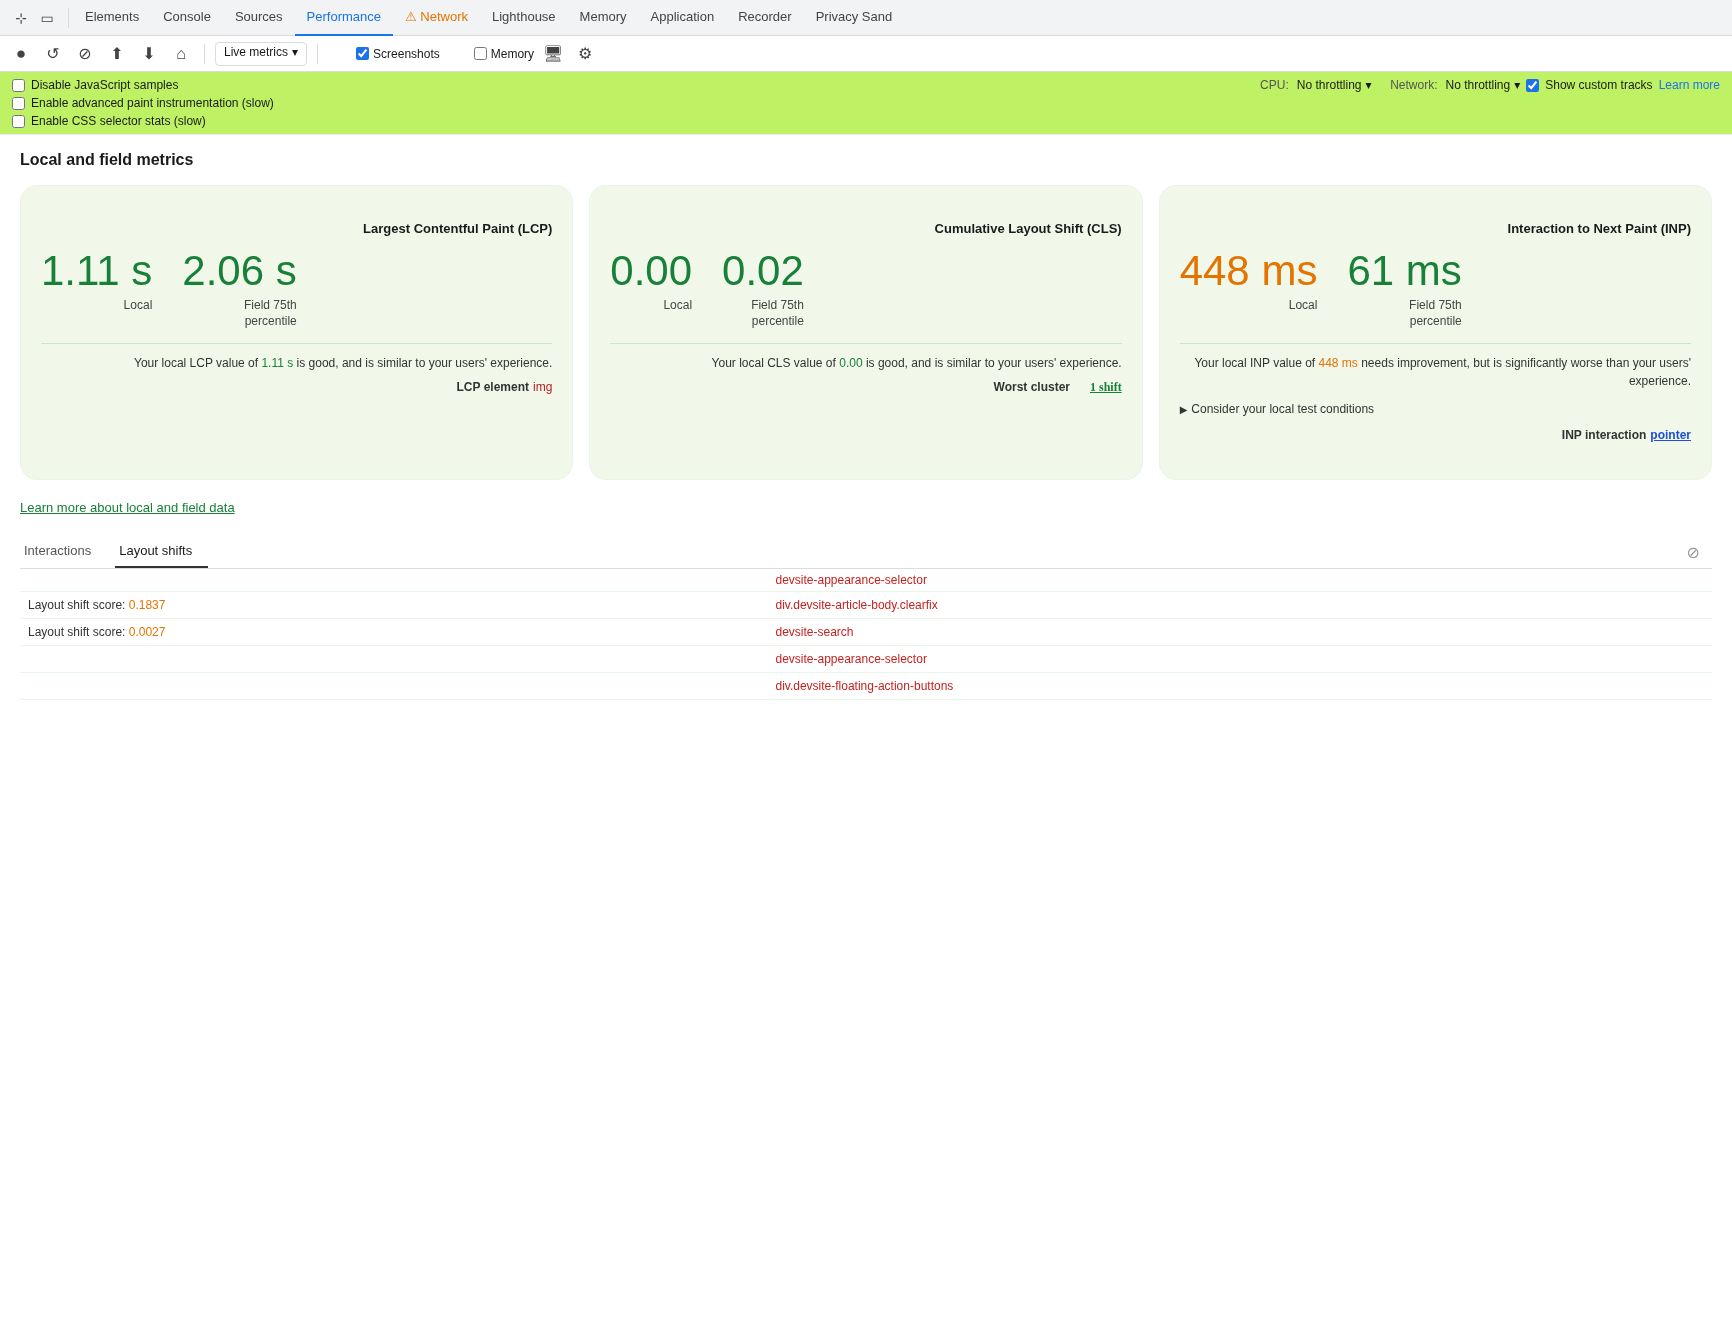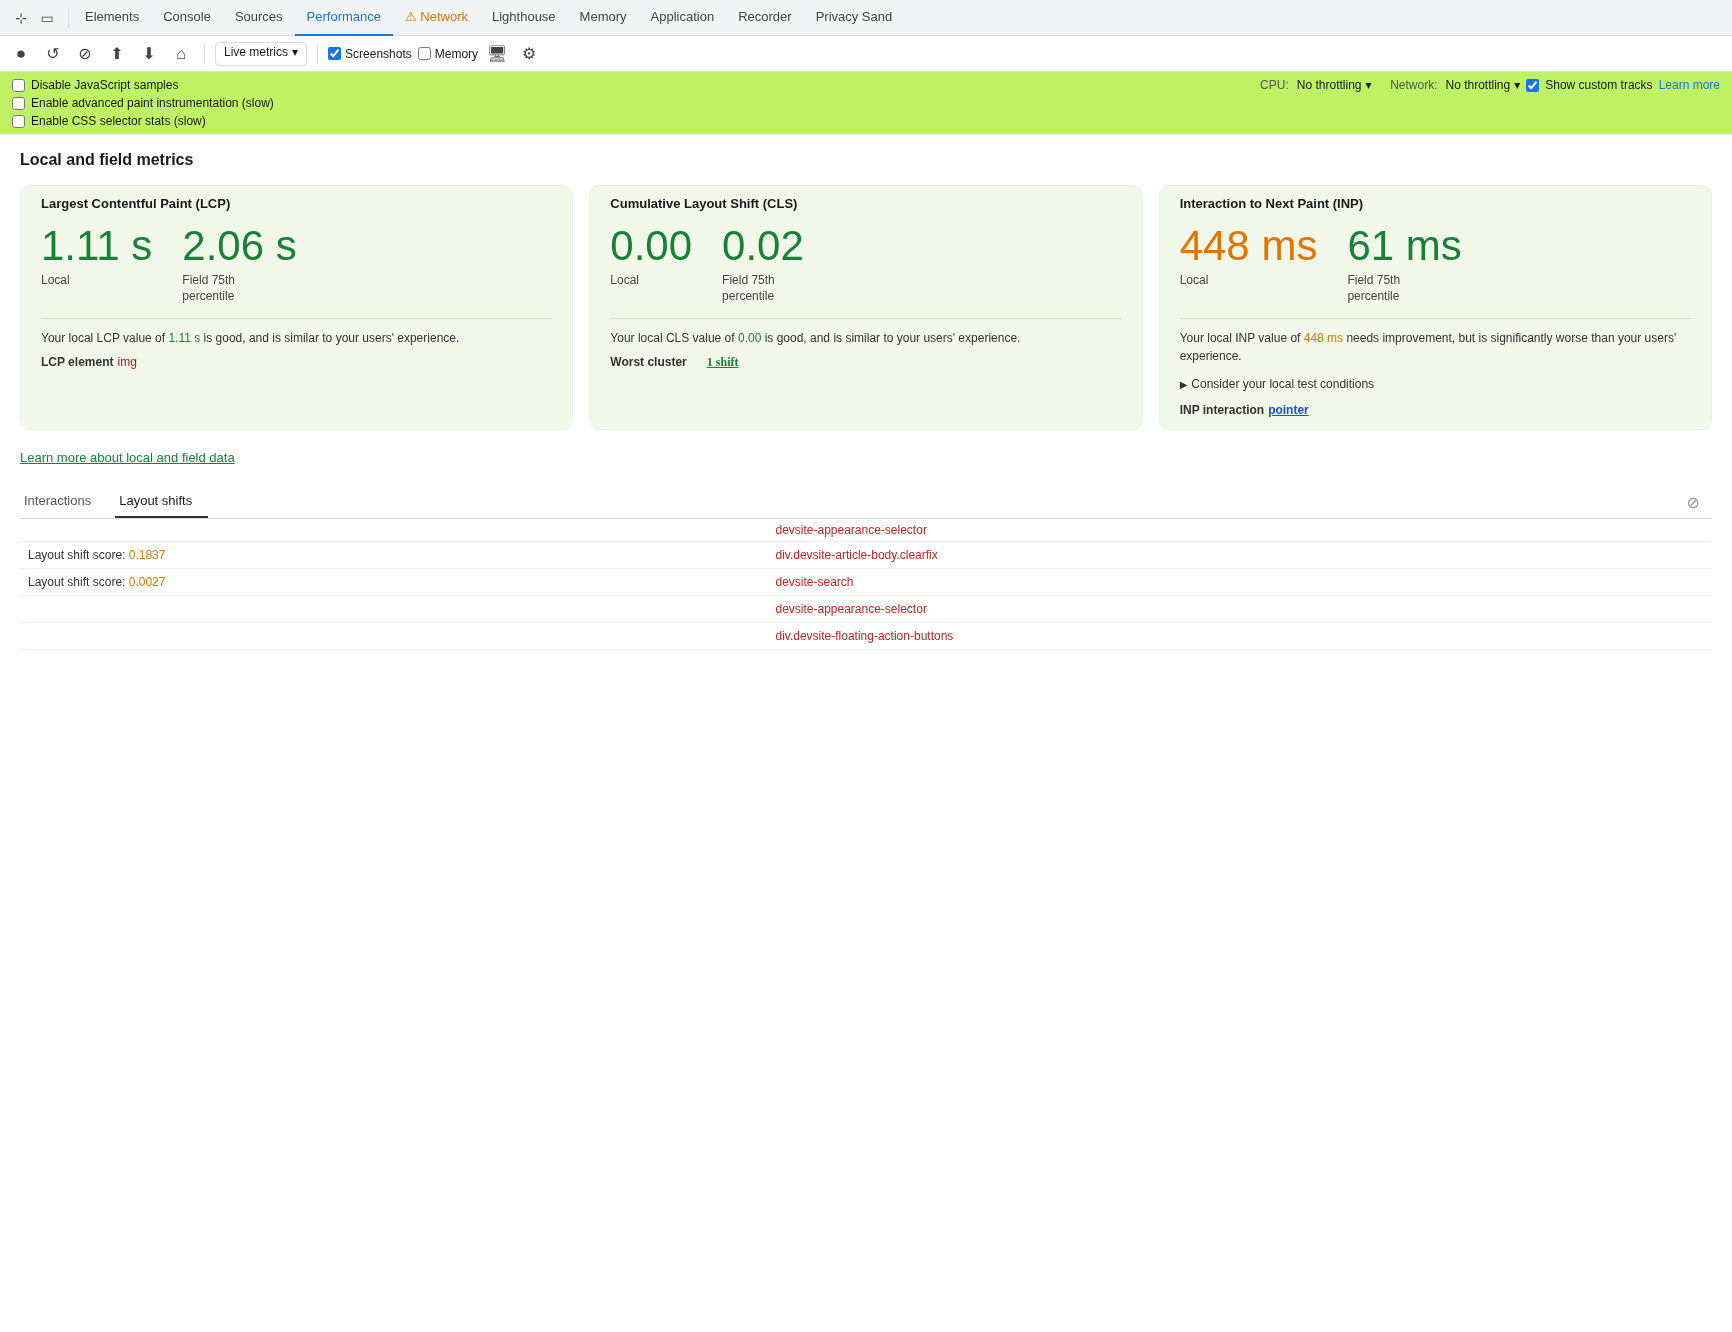--- a/index.html
+++ b/index.html
@@ -27,21 +27,21 @@
     .toolbar-btn {
       width: 26px; height: 26px; border-radius: 3px; border: none; background: none;
       cursor: pointer; display: flex; align-items: center; justify-content: center;
       font-size: 16px; color: #444;
     }
     .toolbar-select {
       display: flex; align-items: flex-start; border: 1px solid #dadce0; border-radius: 4px;
       padding: 2px 8px; gap: 4px; cursor: pointer; height: 24px; font-size: 12px;
     }
     .toolbar-sep { width: 1px; height: 20px; background: #dadce0; margin: 0 4px; }
-    .checkbox-item { display: flex; align-items: center; gap: 4px; font-size: 12px; }
+    .checkbox-item { display: flex; align-items: center; gap: 4px; font-size: 12px; margin-left: 28px; }
     .checkbox-item input { accent-color: #1a73e8; }
 
     
     .settings-row {
       display: flex; padding: 6px 12px; background: #bef264; border-bottom: 1px solid #e8f0fe;
       gap: 0;
     }
     .settings-left { flex: 1; display: flex; flex-direction: column; gap: 4px; }
     .settings-right { display: flex; flex-direction: row; gap: 6px; align-items: flex-start; min-width: 360px; }
     .setting-item { display: flex; align-items: center; gap: 6px; font-size: 12px; }
@@ -56,22 +56,23 @@
     .custom-tracks input { accent-color: #1a73e8; }
     .learn-more { color: #1a73e8; text-decoration: none; }
 
     
     .main-content { padding: 16px 20px; background: #fff; }
     .section-title { font-size: 16px; font-weight: 600; margin-bottom: 16px; color: #1a1a1a; }
 
     
     .metrics-cards { display: flex; gap: 16px; margin-bottom: 20px; }
     .metric-card {
-      background: #f1f8e9; border-radius: 10px; padding: 10px 20px; flex: 1;
+      background: #f1f8e9; border-radius: 17px; padding: 35px 20px; flex: 1;
       border: 1px solid #e8f5e9;
+      text-align: right;
     }
     .card-title { font-size: 13px; font-weight: 600; margin-bottom: 12px; color: #1a1a1a; }
     .metrics-values { display: flex; gap: 30px; margin-bottom: 14px; }
     .metric-value-group { display: flex; flex-direction: column; }
     .metric-number { font-size: 42px; font-weight: 400; line-height: 1.1; }
     .metric-number.green { color: #188038; }
     .metric-number.orange { color: #e37400; }
     .metric-sub { font-size: 12px; color: #444; margin-top: 4px; line-height: 1.3; }
     .metric-divider { height: 1px; background: #c8e6c9; margin: 10px 0; }
     .metric-desc { font-size: 12px; color: #333; line-height: 1.5; }

